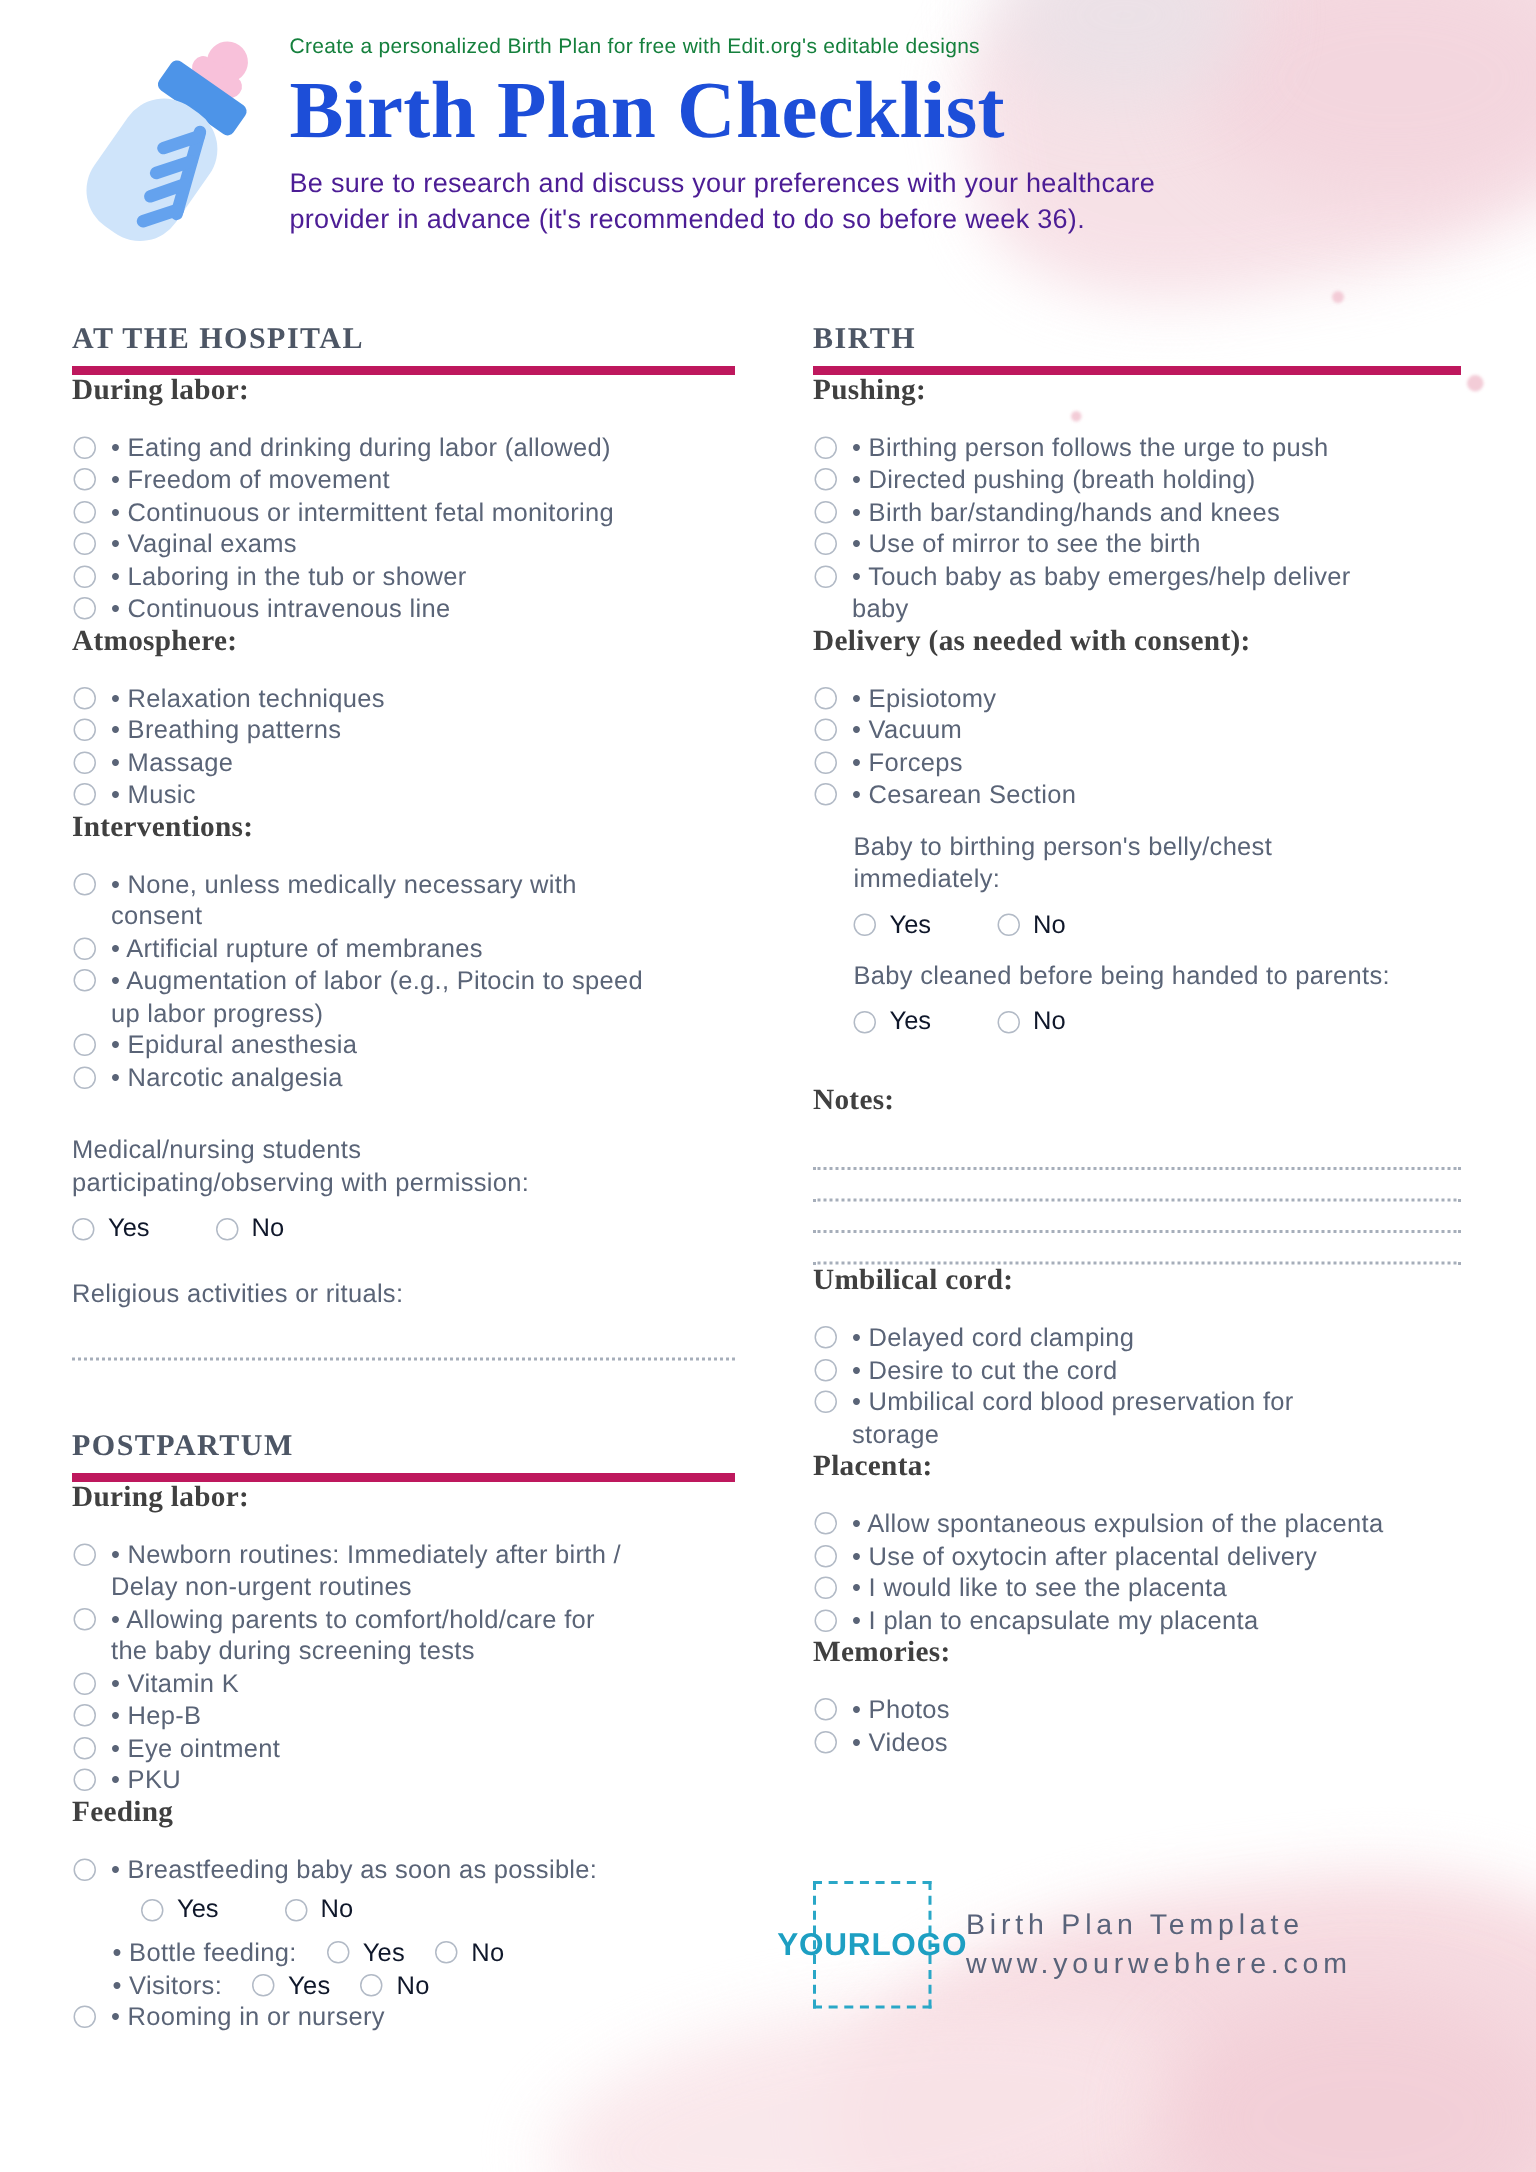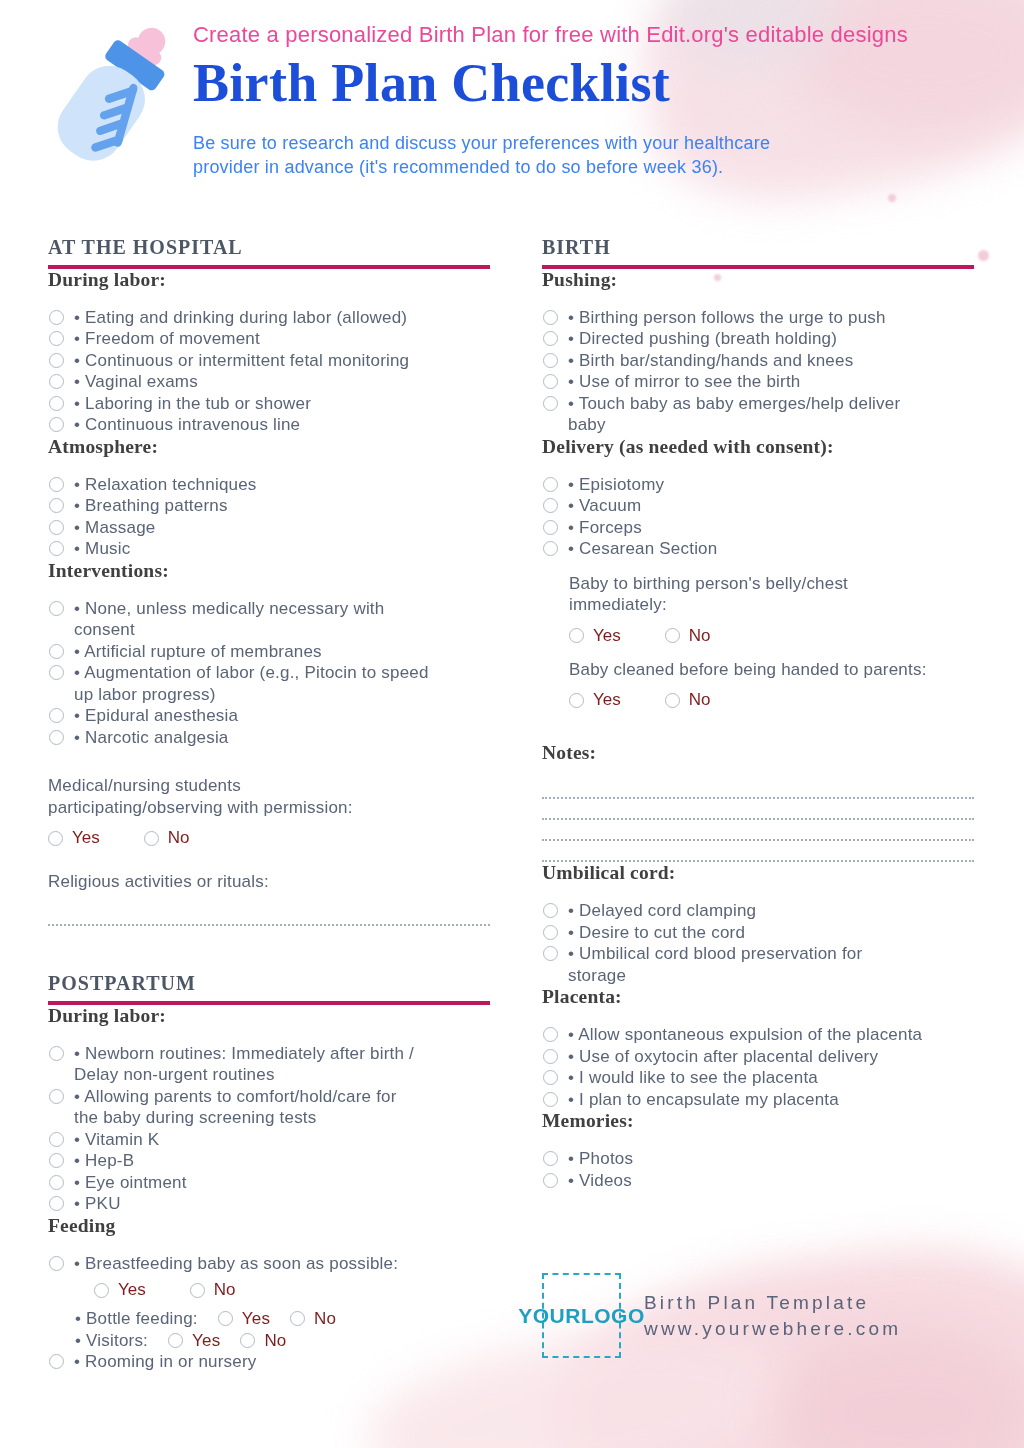--- a/index.html
+++ b/index.html
@@ -16,43 +16,43 @@
   .wash-bot-2 { bottom:-40px; right:230px; width:430px; height:150px; background:#f9e4e8; border-radius:50%; transform:rotate(-8deg); filter:blur(22px); opacity:.85; }
   .wash-bot-3 { bottom:-50px; right:-20px; width:270px; height:170px; background:#f1cbd4; border-radius:50%; filter:blur(26px); opacity:.7; }
   .dot { position:absolute; border-radius:50%; background:#f3ccd7; filter:blur(1px); pointer-events:none; }
   .dot1 { left:714px; top:274px; width:7px; height:7px; }
   .dot2 { left:888px; top:194px; width:8px; height:8px; }
   .dot3 { left:978px; top:250px; width:11px; height:11px; }
 
   
   .header { position:relative; padding:22px 60px 0 193px; }
   .bottle-svg { position:absolute; left:30px; top:6px; width:156px; height:166px; }
-  .tagline { font-size:22px; color:#ec4899; letter-spacing:.2px; }
+  .tagline { font-size:14px; color:#15803d; letter-spacing:.2px; }
   .title { font-family:"Liberation Serif","DejaVu Serif",serif; font-size:54px; line-height:1.05; font-weight:700; color:#1d4ed8; margin-top:7px; letter-spacing:.3px; }
-  .subtitle { font-size:18px; color:#3b82f6; line-height:1.33; margin-top:20px; letter-spacing:.2px; white-space:pre-line; }
+  .subtitle { font-size:18px; color:#4c1d95; line-height:1.33; margin-top:9px; letter-spacing:.2px; white-space:pre-line; }
 
   
   .content { display:flex; justify-content:space-between; padding:0 50px 0 48px; margin-top:56px; position:relative; }
   .col-left { width:442px; }
   .col-right { width:432px; }
 
   .section + .section { margin-top:46px; }
-  .section-title { font-family:"Liberation Serif","DejaVu Serif",serif; font-size:20px; font-weight:600; letter-spacing:1px; color:#4d5665; padding-bottom:6px; border-bottom:4px solid #be185d; }
+  .section-title { font-family:"Liberation Serif","DejaVu Serif",serif; font-size:20px; font-weight:600; letter-spacing:1px; color:#4d5665; padding-bottom:6px; border-bottom:6px solid #be185d; }
 
   .group-heading { font-family:"Liberation Serif","DejaVu Serif",serif; font-size:19.5px; font-weight:700; color:#404040; letter-spacing:.2px; }
   .items { margin-top:16px; }
   .item { display:flex; align-items:flex-start; font-size:17px; line-height:21.5px; color:#5a6477; letter-spacing:.2px; }
   .item.no-circle { padding-left:27px; }
   .circle { flex:0 0 auto; width:15px; height:15px; border:1.5px solid #b2bac6; border-radius:50%; background:#fff; }
   .item > .circle { margin:3px 10px 0 1px; }
   .item-text { white-space:pre-line; }
 
   .opt { display:inline-flex; align-items:center; margin-left:20px; }
   .opt .circle { margin-right:9px; }
-  .opt-label { font-size:17px; color:#7f1d1d; }
+  .opt-label { font-size:17px; color:#0f172a; }
 
   .options { display:flex; margin-top:9px; }
   .options .opt { margin-left:0; margin-right:44px; }
   .sub-options { margin:6px 0 8px 46px; }
 
   .question { margin-top:27px; }
   .q-label { font-size:17px; color:#5a6477; line-height:21.5px; letter-spacing:.2px; white-space:pre-line; }
   .question .options { margin-top:10px; }
   .question.indent { margin-left:27px; margin-top:13px; }
 

